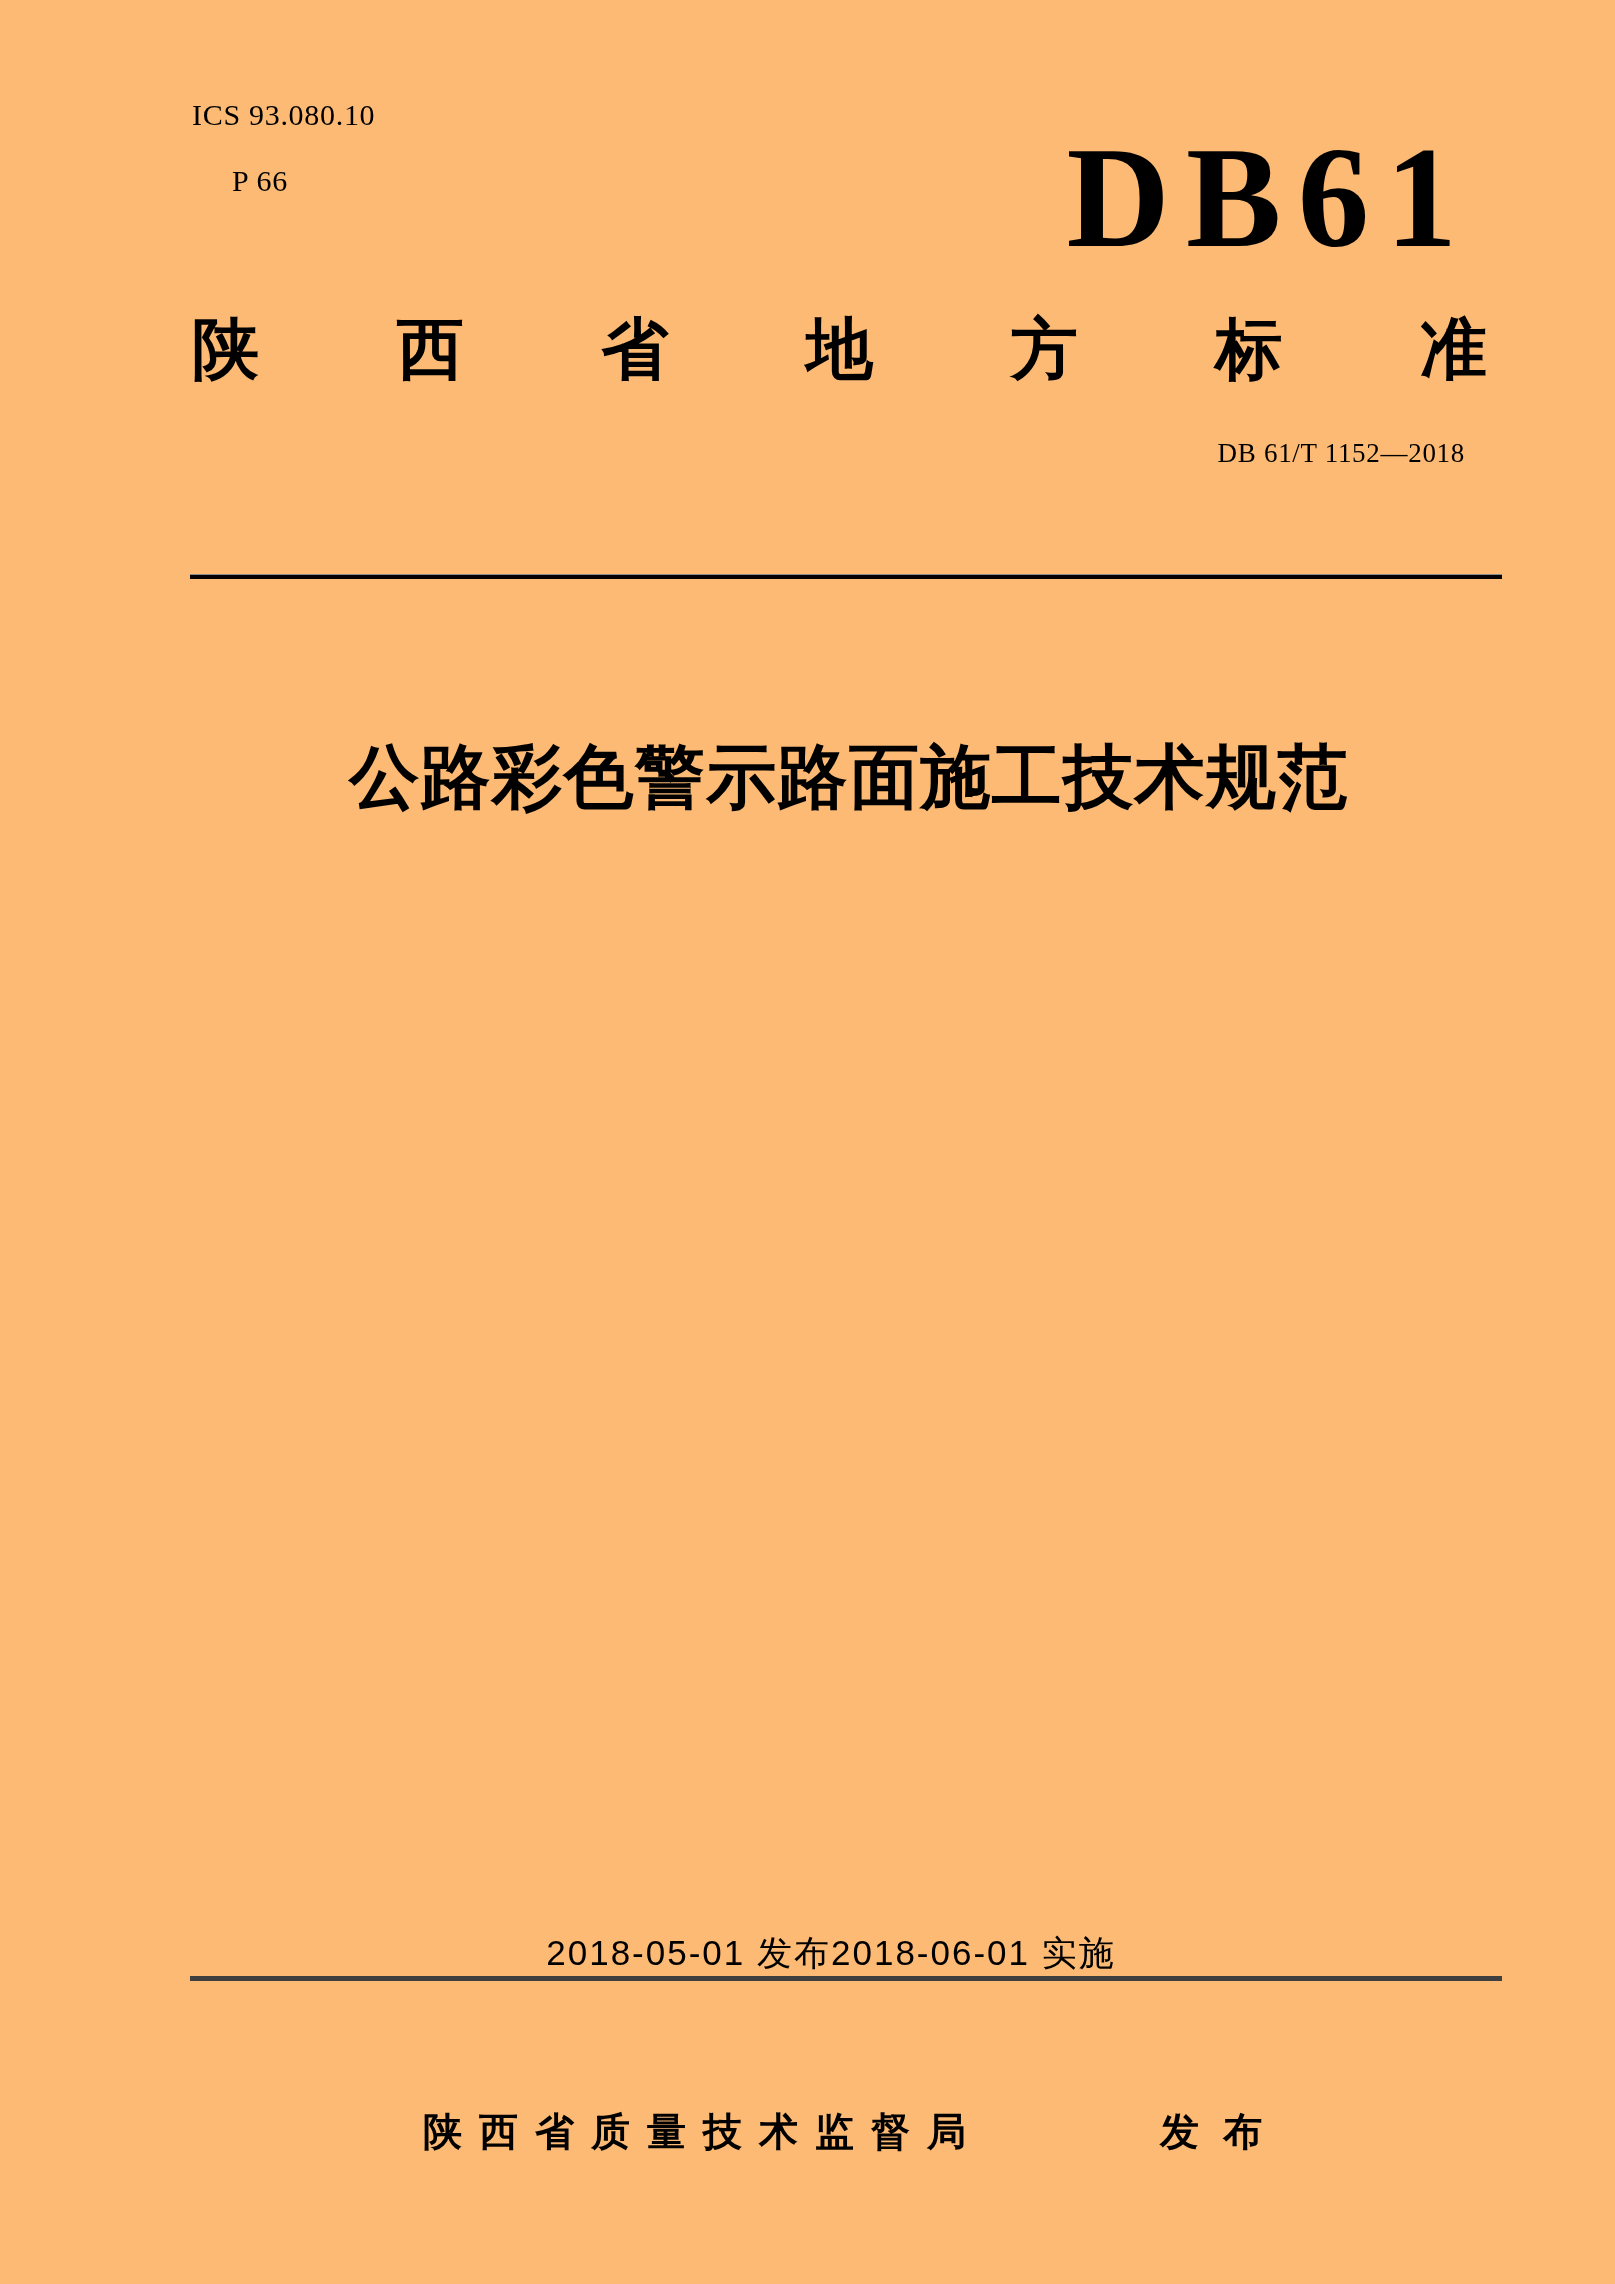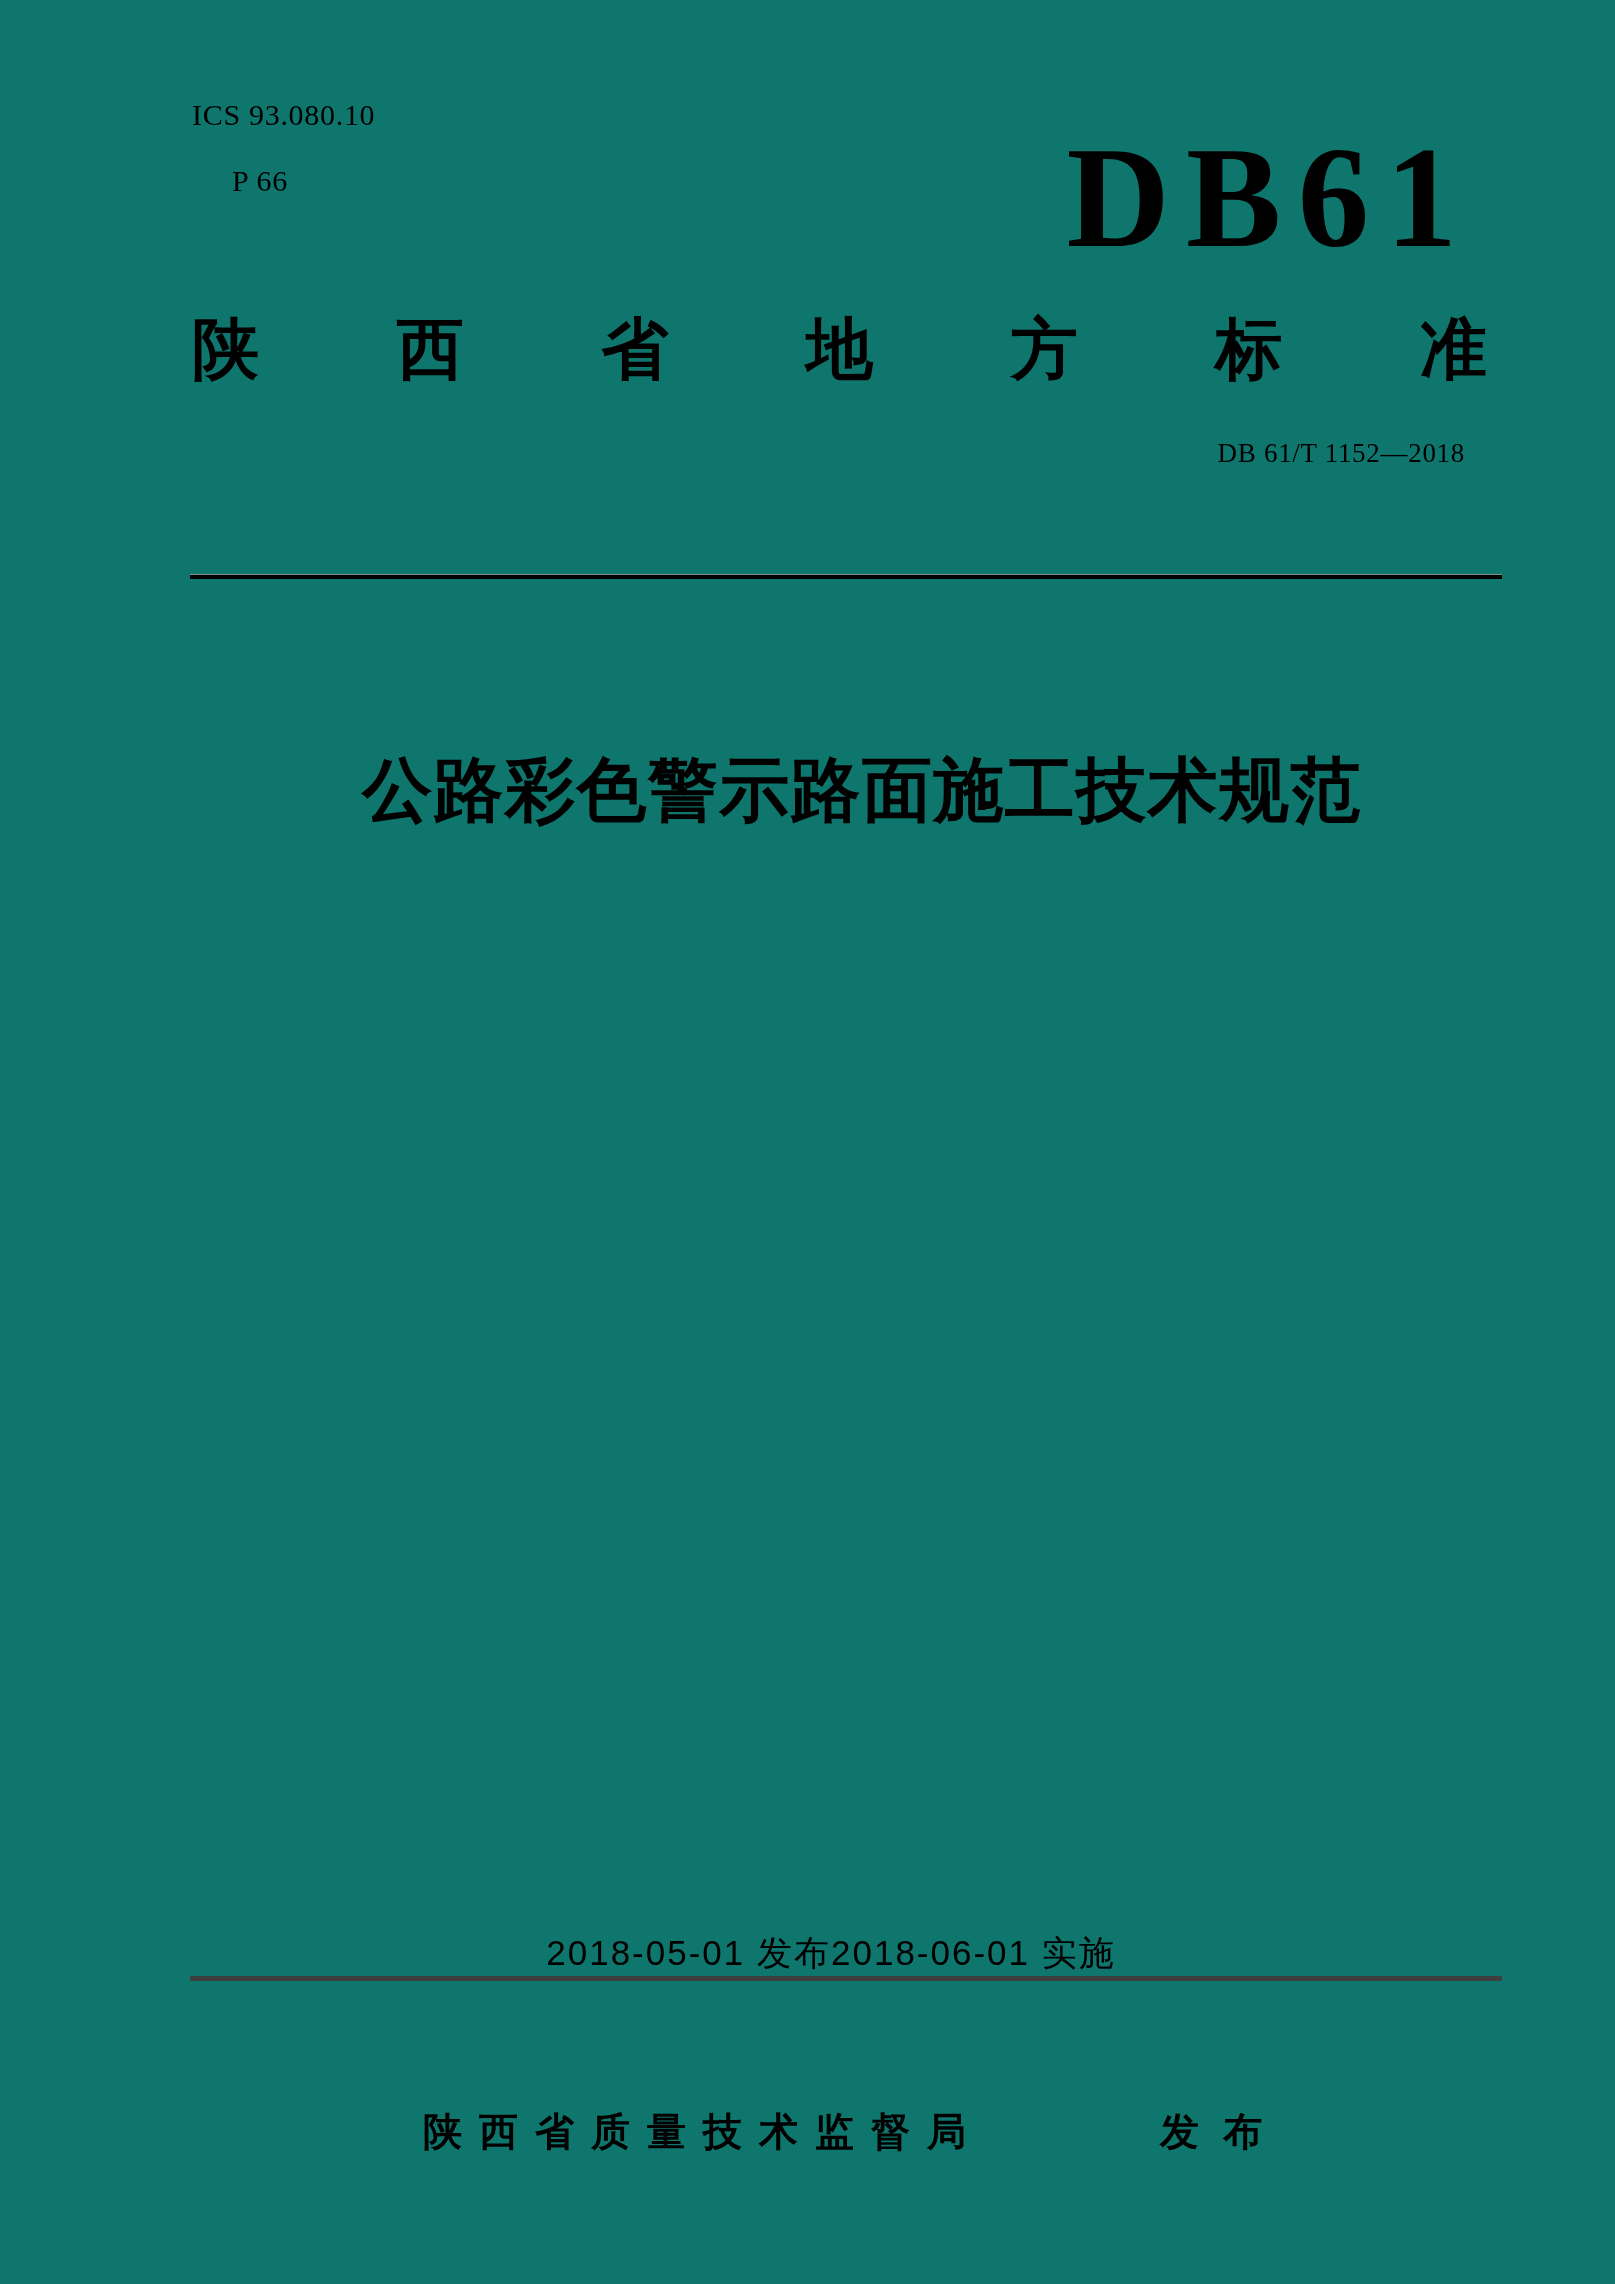--- a/index.html
+++ b/index.html
@@ -4,21 +4,21 @@
 <style>
   html, body {
     margin: 0;
     padding: 0;
     background: #ffffff;
   }
   .page {
     position: relative;
     width: 1616px;
     height: 2284px;
-    background: #0f766e;
+    background: #fdba74;
     color: #000000;
     font-family: "Liberation Serif", serif;
     overflow: hidden;
   }
 
   
   .ics {
     position: absolute;
     left: 192px;
     top: 100px;
@@ -96,21 +96,21 @@
     height: 5.4px;
     background: #3f3f3f;
   }
 
   
   .title-cn {
     position: absolute;
     left: 190px;
     top: 734px;
     width: 1312px;
-    margin: 16px;
+    margin: 3px;
     text-align: center;
     font-family: "Liberation Sans", sans-serif;
     font-weight: 700;
     font-size: 70px;
     line-height: 1.15;
     letter-spacing: 1.4px;
     white-space: nowrap;
   }
 
   

